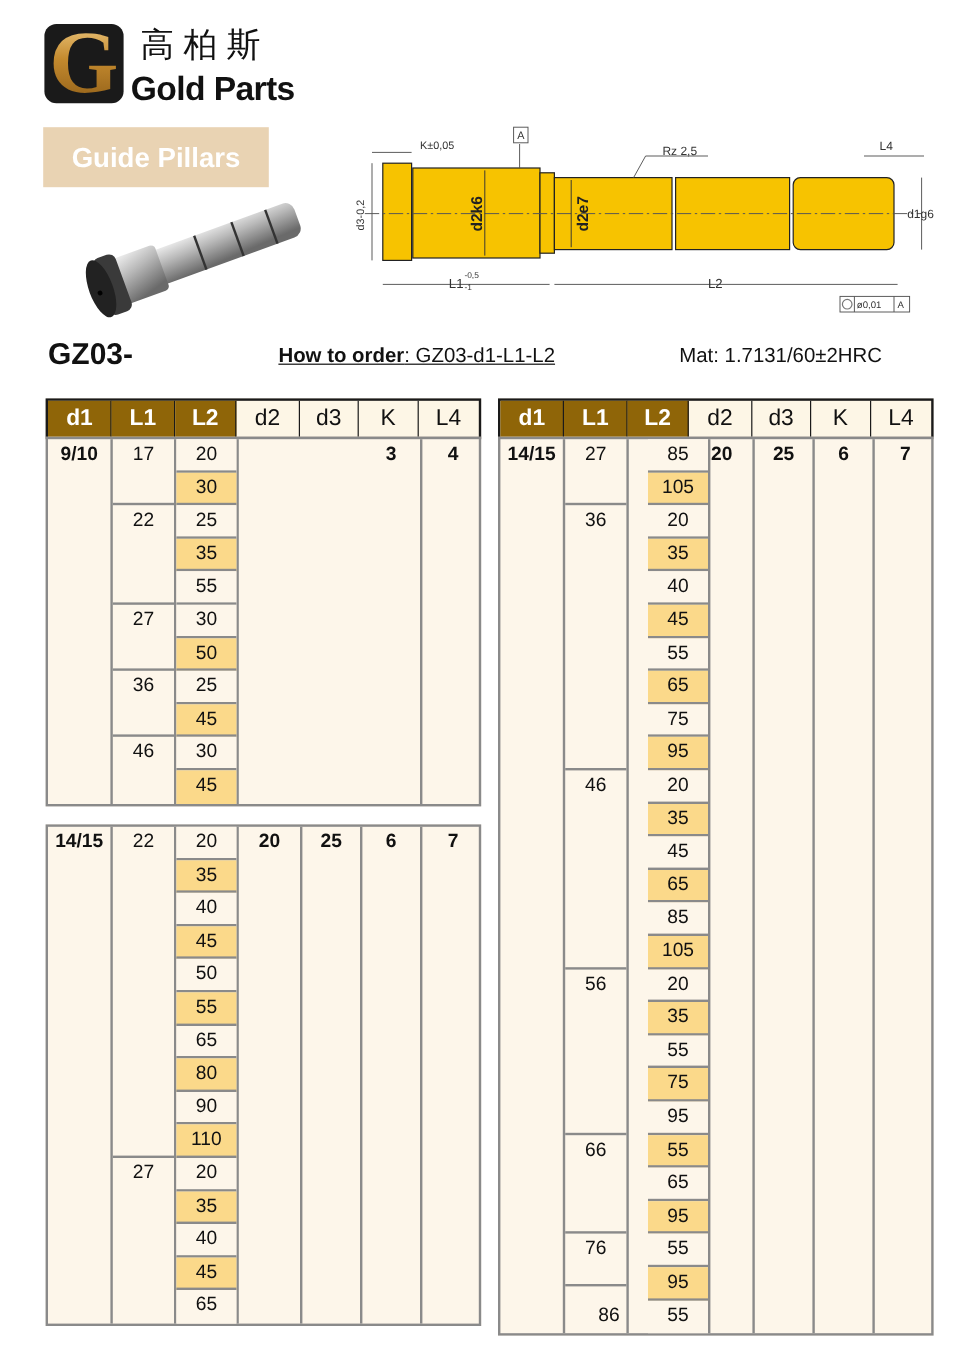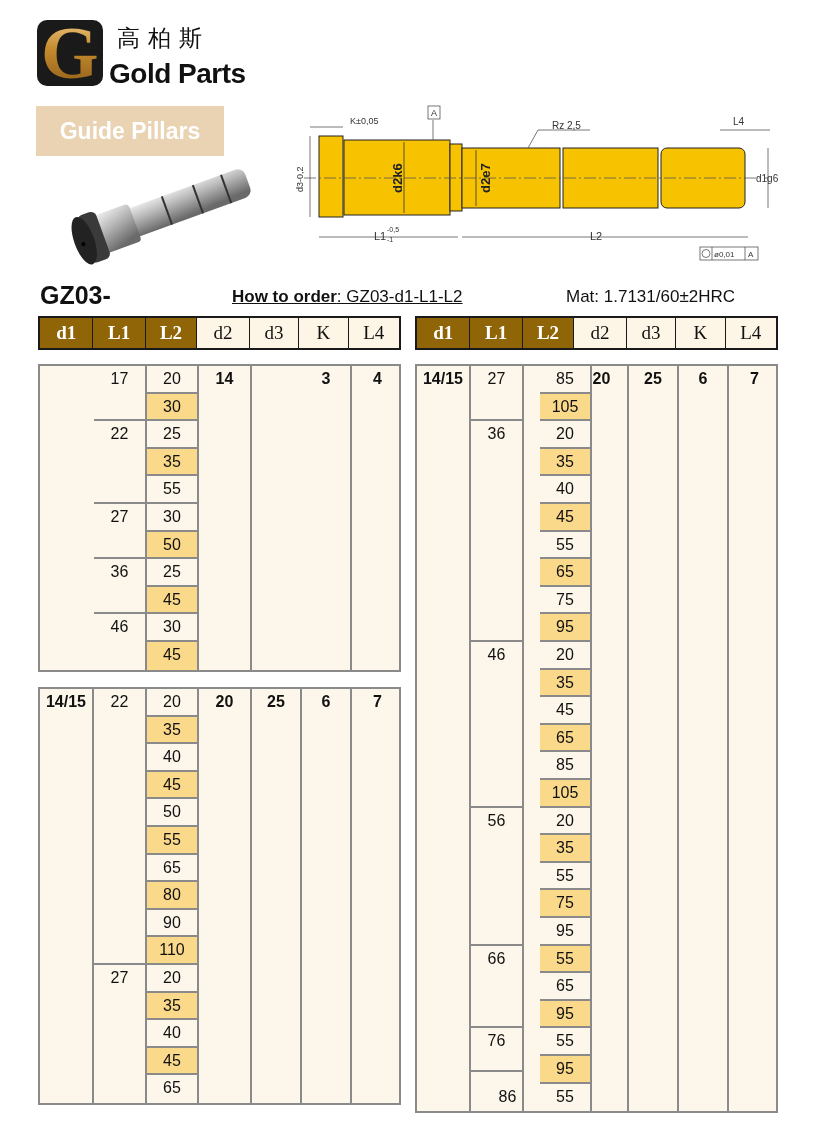--- a/index.html
+++ b/index.html
@@ -3,35 +3,35 @@
 <meta charset="utf-8">
 <style>
   * { box-sizing: border-box; margin: 0; padding: 0; }
   html, body { width: 817px; height: 1125px; background: #ffffff; overflow: hidden; }
   body { position: relative; font-family: "Liberation Sans", sans-serif; color: #111; }
 
   .logo { position: absolute; left: 37px; top: 20px; width: 240px; height: 70px; }
   .logo-g { position: absolute; left: 0; top: 0; width: 66px; height: 66px; background: #1a1a1a; border-radius: 10px; }
   .logo-g span { position: absolute; left: 4px; top: -6px; font-family: "Liberation Serif", serif; font-weight: bold; font-size: 74px; line-height: 78px; color: #c9973a;
     background: linear-gradient(180deg, #f3d08a 0%, #c48a2e 45%, #8a5a16 100%); -webkit-background-clip: text; background-clip: text; -webkit-text-fill-color: transparent; }
-  .logo-cn { position: absolute; left: 80px; top: -2px; font-size: 23px; letter-spacing: 8px; color: #111; font-family: "DejaVu Sans", sans-serif; line-height: 40px; }
+  .logo-cn { position: absolute; left: 80px; top: -2px; font-size: 28px; letter-spacing: 8px; color: #111; font-family: "DejaVu Sans", sans-serif; line-height: 40px; }
   .logo-en { position: absolute; left: 72px; top: 38px; font-size: 28px; font-weight: bold; color: #111; line-height: 32px; letter-spacing: -0.5px; }
 
   .banner { position: absolute; left: 36px; top: 106px; width: 188px; height: 50px; background: #e9d3b3; }
   .banner span { position: absolute; left: 0; right: 0; top: 12px; text-align: center; color: #ffffff; font-weight: bold; font-size: 23px; line-height: 26px; }
 
   .pillar { position: absolute; left: 55px; top: 160px; width: 210px; height: 105px; }
   .drawing { position: absolute; left: 290px; top: 100px; width: 500px; height: 165px; }
 
   .title { position: absolute; left: 40px; top: 280px; font-size: 25px; font-weight: bold; line-height: 30px; }
   .order { position: absolute; left: 232px; top: 287px; font-size: 17px; line-height: 20px; text-decoration: underline; }
   .order b { font-weight: bold; }
   .mat { position: absolute; left: 566px; top: 287px; font-size: 17px; line-height: 20px; }
 
-  .hdr { position: absolute; top: 316px; height: 34px; display: flex; border: 2px solid #1a1a1a; background: #fdf6e6; font-family: Liberation Serif, serif; }
+  .hdr { position: absolute; top: 332px; height: 34px; display: flex; border: 2px solid #1a1a1a; background: #fdf6e6; }
   .hdr div { height: 100%; display: flex; align-items: center; justify-content: center; font-size: 19px; border-right: 1.5px solid #1a1a1a; }
   .hdr div:last-child { border-right: none; }
   .hdr .key { background: #8f6508; color: #ffffff; font-weight: bold; }
   .hdr .plain { color: #111; }
 
   .tbl { position: absolute; border: 2px solid #8a8a8a; background: #fdf6ea; }
   .col { position: absolute; top: 0; bottom: 0; border-right: 2px solid #8a8a8a; }
   .col.last { border-right: none; }
   .cell { position: absolute; left: 0; right: 0; text-align: center; font-size: 16px; line-height: 26px; }
   .cell.bold { font-weight: bold; }
@@ -135,20 +135,23 @@
     <div class="key" style="width: 54px;">d1</div>
     <div class="key" style="width: 53px;">L1</div>
     <div class="key" style="width: 52px;">L2</div>
     <div class="plain" style="width: 53px;">d2</div>
     <div class="plain" style="width: 50px;">d3</div>
     <div class="plain" style="width: 50px;">K</div>
     <div class="plain" style="width: 51px;">L4</div>
   </div>
 
 <div class="tbl" id="tbl-left-top" style="left: 38px; top: 364px; width: 363px; height: 307.6px;">
+    <div class="col" style="left: 0px; width: 54px;">
+      <div class="cell bold" style="top: 0px;">9/10</div>
+    </div>
     <div class="col" style="left: 54px; width: 53px;">
       <div class="l1cell" style="top: 0px; height: 55.2px;">
         <span>17</span>
       </div>
       <div class="l1cell" style="top: 55.2px; height: 82.8px;">
         <span>22</span>
       </div>
       <div class="l1cell" style="top: 138px; height: 55.2px;">
         <span>27</span>
       </div>
@@ -164,23 +167,20 @@
       <div class="l2cell hl" style="top: 27.6px; height: 27.6px;">30</div>
       <div class="l2cell" style="top: 55.2px; height: 27.6px;">25</div>
       <div class="l2cell hl" style="top: 82.8px; height: 27.6px;">35</div>
       <div class="l2cell" style="top: 110.4px; height: 27.6px;">55</div>
       <div class="l2cell" style="top: 138px; height: 27.6px;">30</div>
       <div class="l2cell hl" style="top: 165.6px; height: 27.6px;">50</div>
       <div class="l2cell" style="top: 193.2px; height: 27.6px;">25</div>
       <div class="l2cell hl" style="top: 220.8px; height: 27.6px;">45</div>
       <div class="l2cell" style="top: 248.4px; height: 27.6px;">30</div>
       <div class="l2cell hl last" style="top: 276px; height: 27.6px;">45</div>
-    </div>
-    <div class="col" style="left: 159px; width: 53px;">
-      <div class="cell bold" style="top: 0px;">14</div>
     </div>
     <div class="col" style="left: 262px; width: 50px;">
       <div class="cell bold" style="top: 0px;">3</div>
     </div>
     <div class="col last" style="left: 312px; width: 51px;">
       <div class="cell bold" style="top: 0px;">4</div>
     </div>
   </div>
 <div class="tbl" id="tbl-left-bottom" style="left: 38px; top: 687px; width: 363px; height: 418px;">
     <div class="col" style="left: 0px; width: 54px;">

